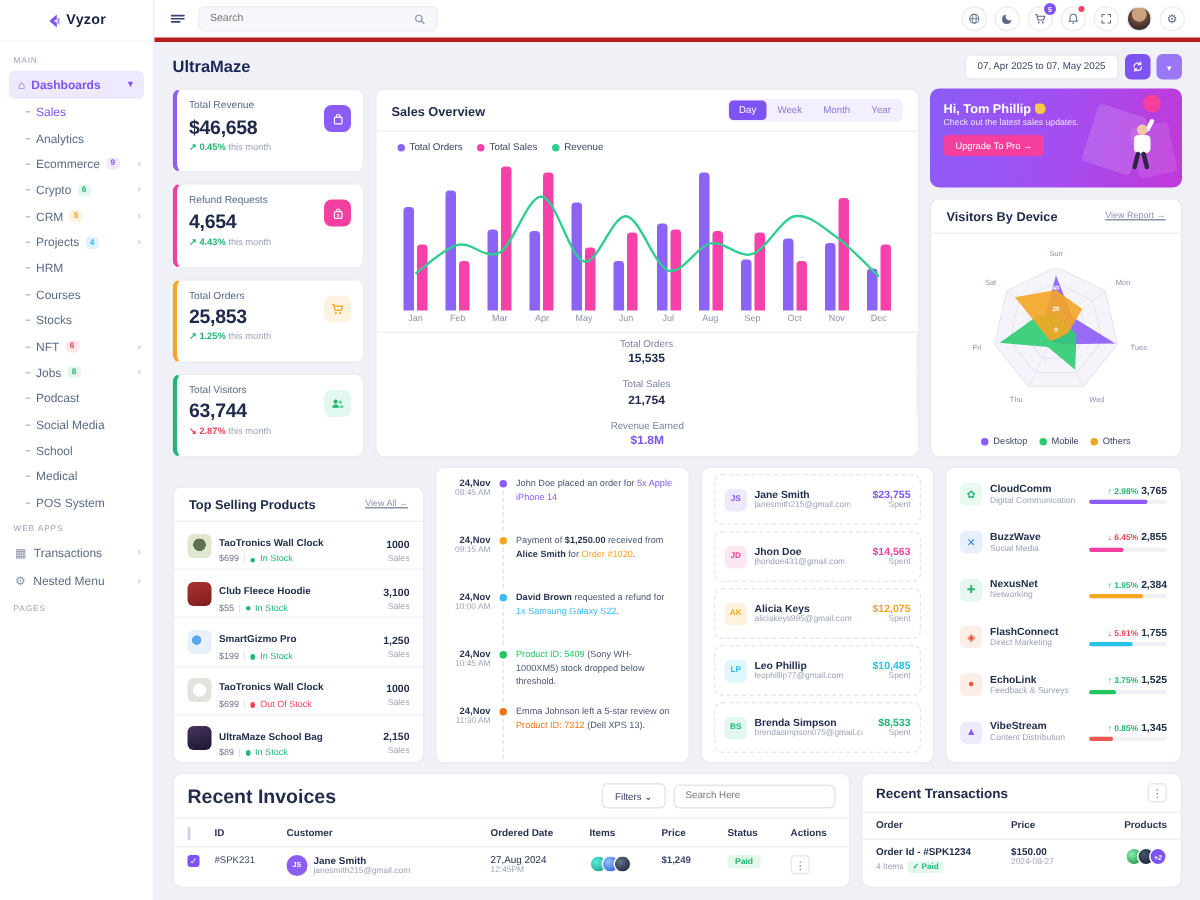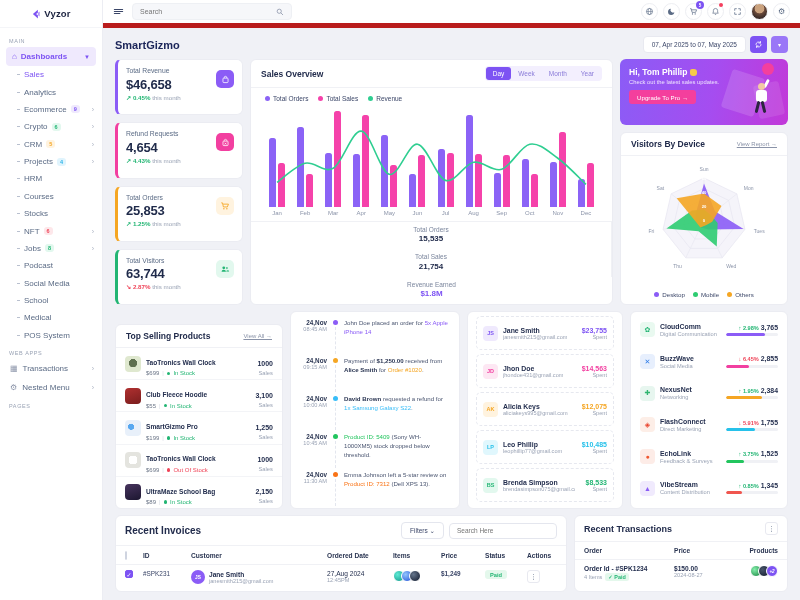--- a/index.html
+++ b/index.html
@@ -17,21 +17,21 @@
   .nav-parent .chev { margin-left:auto; font-size:6px; }
   .nav-item { display:flex; align-items:center; gap:4px; padding:4.2px 2px 4.2px 11px; font-size:8px; color:#5b6b85; cursor:pointer; white-space:nowrap; }
   .bullet { width:3px; height:1px; background:#b9c0cf; flex-shrink:0; }
   .badge { font-size:5.5px; font-weight:bold; padding:1px 3px; border-radius:3px; }
   .chev-r { margin-left:auto; font-size:7px; color:#aab2c2; }
   .app-item { display:flex; align-items:center; gap:5px; padding:5px 2px 5px 4px; font-size:8px; color:#5b6b85; cursor:pointer; }
   .app-glyph { font-size:8px; color:#8b94a9; }
 
   
   .main { flex:1; display:flex; flex-direction:column; min-width:0; }
-  .topbar { height:28px; background:#fff; border-bottom:5px solid #b91c1c; display:flex; align-items:center; padding:0 10px; gap:8px; flex-shrink:0; }
+  .topbar { height:28px; background:#fff; border-bottom:3px solid #b91c1c; display:flex; align-items:center; padding:0 10px; gap:8px; flex-shrink:0; }
   .hamburger { cursor:pointer; display:flex; }
   .searchbox { width:160px; background:#f6f7fa; border:1px solid #eef0f4; border-radius:4px; display:flex; align-items:center; padding:0 7px; height:17px; }
   .searchbox input { border:0; background:transparent; outline:0; font-size:7px; flex:1; color:#3b4668; font-family:inherit; }
   .top-icons { margin-left:auto; display:flex; gap:5px; align-items:center; }
   .icon-btn { width:17px; height:17px; border:1px solid #edeef2; border-radius:50%; display:flex; align-items:center; justify-content:center; position:relative; cursor:pointer; background:#fff; color:#5b6b85; font-size:8px; }
   .icon-btn .mini-badge { position:absolute; top:-3px; right:-3px; width:8px; height:8px; border-radius:50%; background:#7d53f3; color:#fff; font-size:4.5px; display:flex; align-items:center; justify-content:center; font-weight:bold; }
   .icon-btn .dot { position:absolute; top:-1px; right:0; width:4px; height:4px; border-radius:50%; background:#f43f5e; }
   .avatar { width:17px; height:17px; border-radius:50%; background:radial-gradient(circle at 50% 30%, #caa27e 36%, #6b4a3a 40%, #3d2e2a 72%); border:1px solid #edeef2; cursor:pointer; }
 
   
@@ -353,21 +353,21 @@
           </svg>
       </span>
       <span class="avatar"></span>
       <span class="icon-btn">⚙</span>
     </div>
   </header>
 
   <div class="content">
 
     <div class="title-row">
-      <h1 class="page-title">SmartGizmo</h1>
+      <h1 class="page-title">UltraMaze</h1>
       <div class="title-right">
         <span class="daterange">07, Apr 2025 to 07, May 2025</span>
         <button class="sq-btn p1">
           <svg width="9" height="9" viewBox="0 0 16 16">
               <path d="M3.5 8a4.5 4.5 0 0 1 8-2.8M12.5 8a4.5 4.5 0 0 1-8 2.8" stroke="#fff" stroke-width="1.4" fill="none" stroke-linecap="round"></path>
               <path d="M11.5 2.6v2.8H8.7M4.5 13.4v-2.8h2.8" stroke="#fff" stroke-width="1.4" fill="none" stroke-linecap="round" stroke-linejoin="round"></path>
             </svg>
         </button>
         <button class="sq-btn p2">▾</button>
       </div>
@@ -908,21 +908,21 @@
                 </div>
               </span>
             </div>
           </div>
       </div>
     </div>
 
     <div class="row3">
       <div class="card inv-card">
         <div class="inv-head">
-          <span class="card-title" style="font-size:10px;text-align:center;">Recent Invoices</span>
+          <span class="card-title" style="font-size:13px;text-align:center;">Recent Invoices</span>
           <button class="filters-btn">Filters ⌄</button>
           <input class="mini-search" placeholder="Search Here" style="">
         </div>
         <div class="t-head">
           <span class="col-ck"><span class="ckbox"></span></span>
           <span class="col-id">ID</span>
           <span class="col-cust">Customer</span>
           <span class="col-date">Ordered Date</span>
           <span class="col-items">Items</span>
           <span class="col-price">Price</span>

